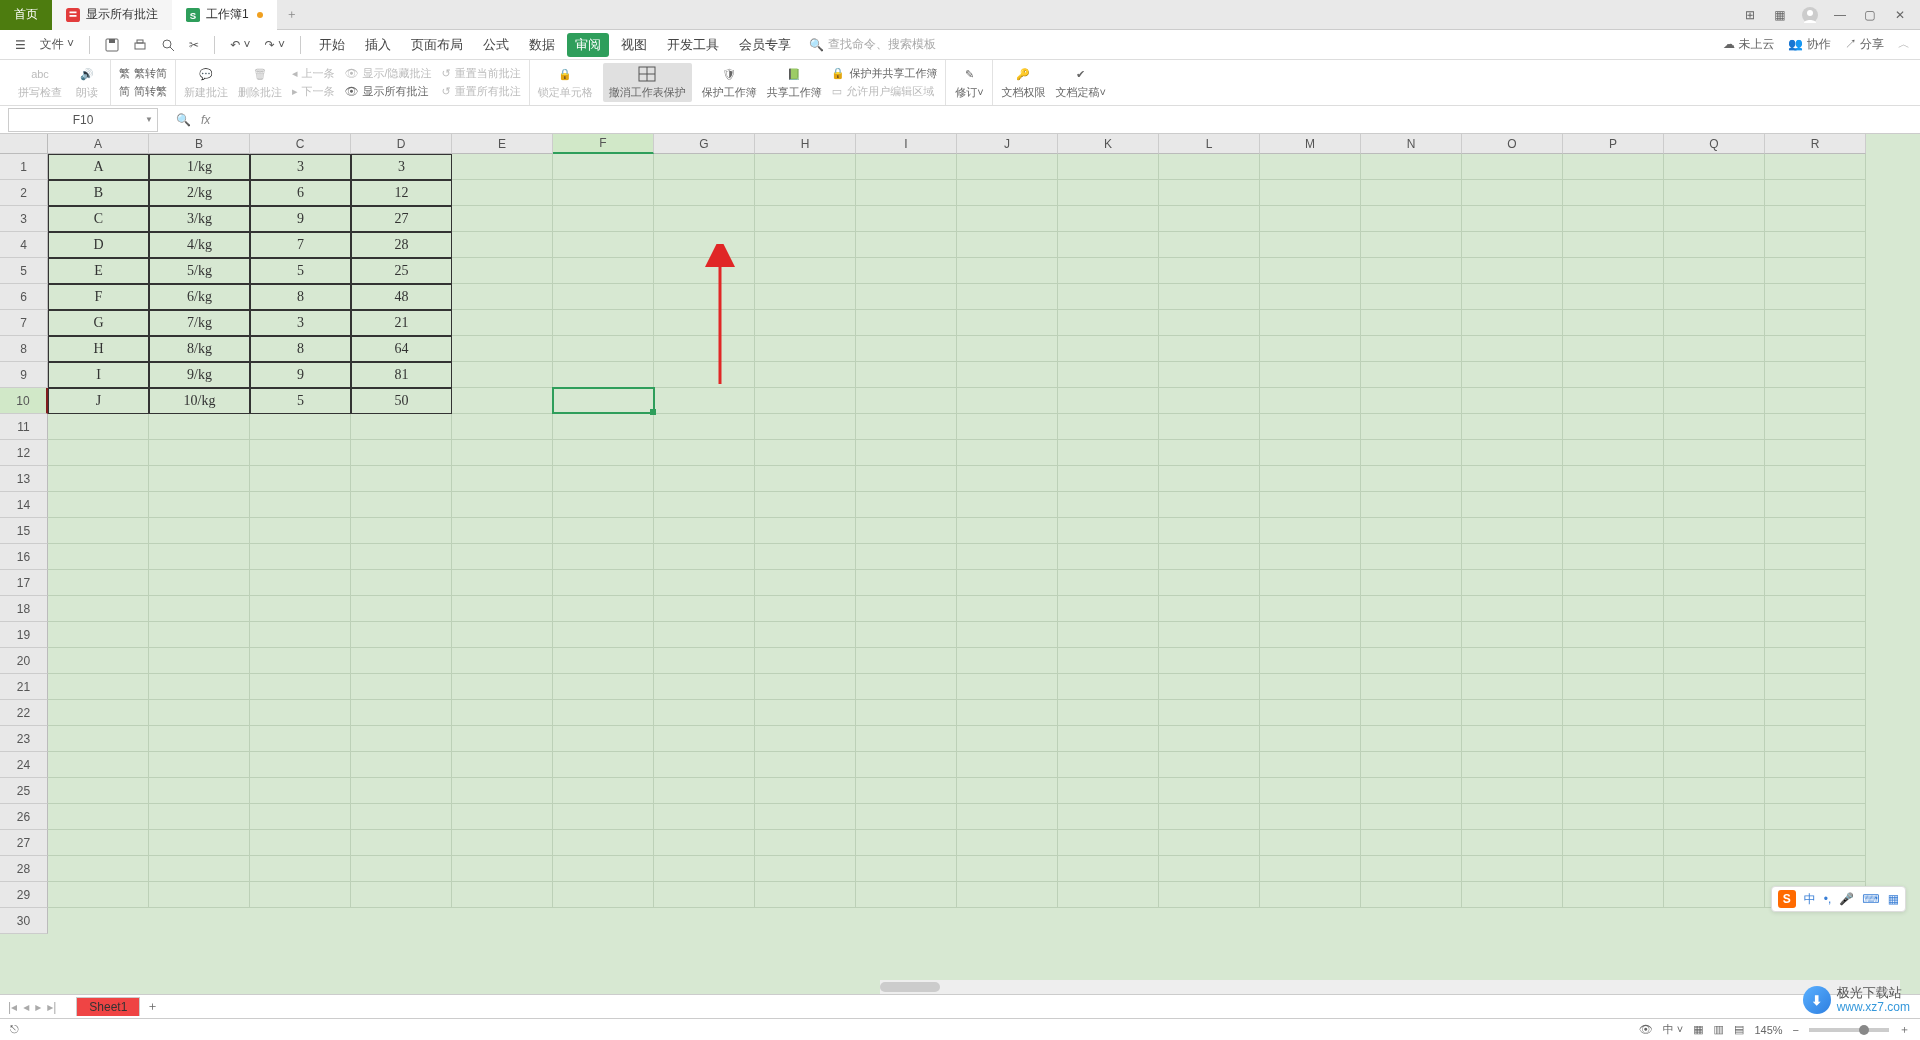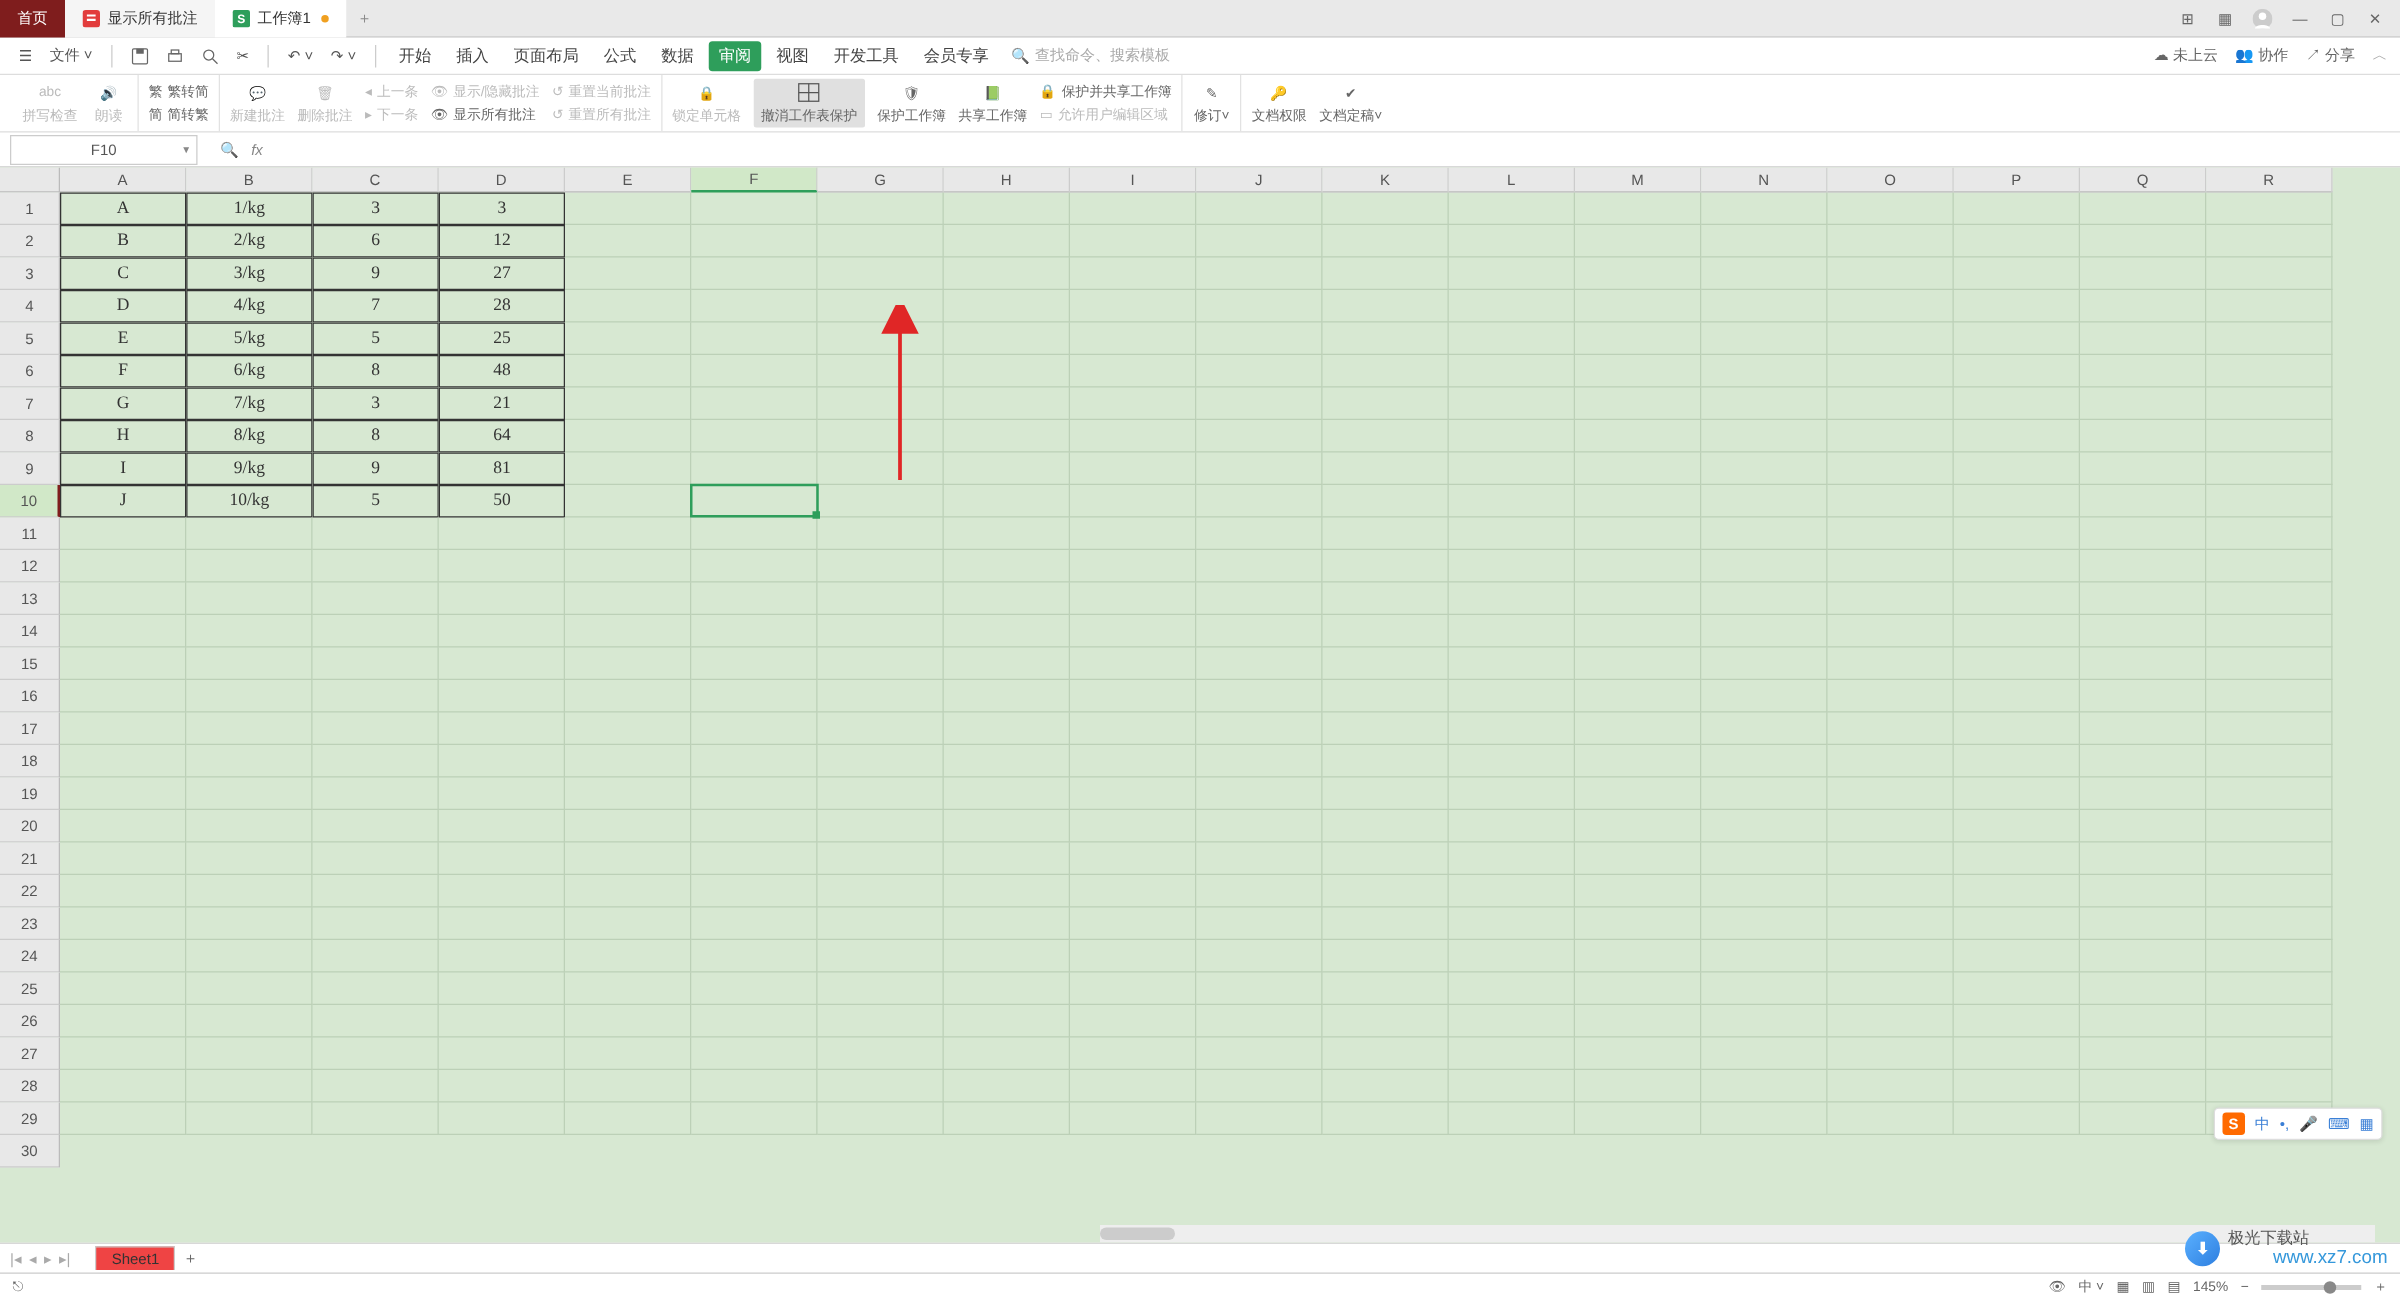--- a/index.html
+++ b/index.html
@@ -1,19 +1,19 @@
 <!DOCTYPE html>
 <html><head>
 <meta charset="utf-8">
 <style>
   *{margin:0;padding:0;box-sizing:border-box;font-family:"Microsoft YaHei",Arial,sans-serif;}
   body{background:#fff;width:1920px;height:1040px;overflow:hidden;font-size:12px;color:#333;}
   .titlebar{height:30px;background:#e9e9e9;display:flex;align-items:center;border-bottom:1px solid #ccc;}
   .tab{height:30px;display:flex;align-items:center;padding:0 14px;font-size:12px;cursor:pointer;position:relative;}
-  .tab.home{background:#7f1d1d;color:#fff;}
+  .tab.home{background:#4d7c0f;color:#fff;}
   .tab .ico{width:14px;height:14px;margin-right:6px;display:inline-block;}
   .tab.tpl{background:#f5f5f5;}
   .tab.wb{background:#fff;}
   .tab .dot{width:6px;height:6px;border-radius:50%;background:#f0a020;margin-left:8px;}
   .tab-add{width:30px;text-align:center;color:#888;cursor:pointer;}
   .title-right{margin-left:auto;display:flex;align-items:center;gap:10px;padding-right:10px;color:#666;}
   .title-right .wbtn{width:20px;height:20px;display:flex;align-items:center;justify-content:center;cursor:pointer;}
   .menubar{height:30px;display:flex;align-items:center;border-bottom:1px solid #ddd;padding:0 10px;gap:4px;}
   .mbtn{padding:3px 5px;color:#555;cursor:pointer;font-size:12px;}
   .mtab{padding:3px 8px;color:#444;cursor:pointer;font-size:13px;}
@@ -967,15 +967,15 @@
         <span style="position:absolute;left:50px;top:-3px;width:10px;height:10px;background:#888;border-radius:50%;"></span>
       </span>
     <span>＋</span>
   </div>
 </div>
 
 <div class="watermark">
   <span class="logo">⬇</span>
   <span style="display:flex;flex-direction:column;line-height:1.1;">
     <span style="color:#555;">极光下载站</span>
-    <span style="color:#3598db;font-size:15px;margin-left:36px;">www.xz7.com</span>
+    <span style="color:#3598db;font-size:12px;">www.xz7.com</span>
   </span>
 </div>
 
 </body></html>

